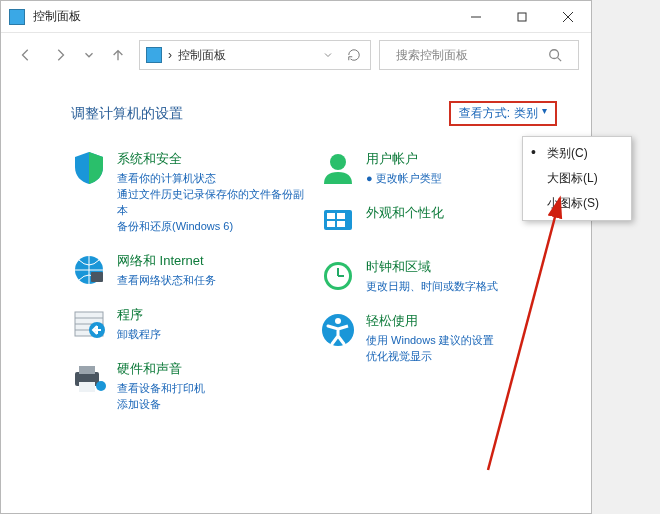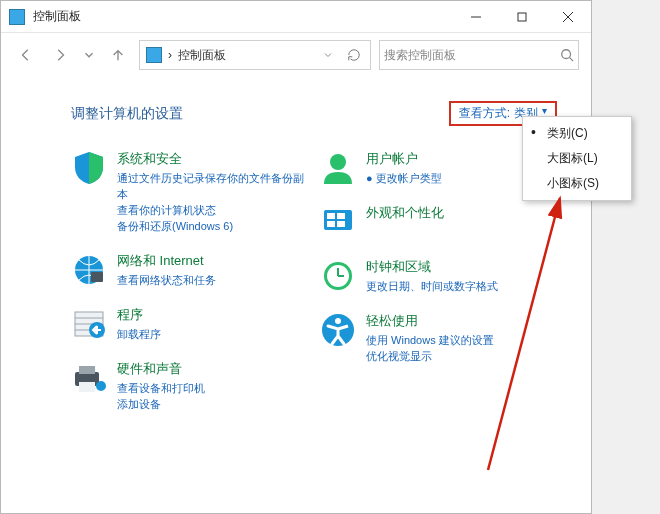--- a/index.html
+++ b/index.html
@@ -11,39 +11,39 @@
   .win-btns { display: flex; }
   .win-btn { width: 46px; height: 32px; display: flex; align-items: center; justify-content: center; font-size: 12px; color: #333; }
   .win-btn svg { width: 10px; height: 10px; }
   .navbar { height: 44px; display: flex; align-items: center; padding: 6px 12px; gap: 8px; }
   .nav-btn { width: 26px; height: 28px; display: flex; align-items: center; justify-content: center; color: #7a7a7a; }
   .nav-btn svg { width: 14px; height: 14px; stroke: #888; stroke-width: 1.5; fill: none; }
   .addr { flex: 1; height: 30px; border: 1px solid #d0d0d0; display: flex; align-items: center; padding: 0 6px; gap: 6px; font-size: 12px; color: #333; }
   .addr .cp-icon { width: 16px; height: 16px; background: #3aa8e6; border: 1px solid #2a7aa8; }
   .addr .spacer { flex: 1; }
   .addr .chev, .addr .refresh { width: 20px; height: 20px; display: flex; align-items: center; justify-content: center; }
-  .searchbox { width: 200px; height: 30px; border: 1px solid #d0d0d0; display: flex; align-items: center; padding: 0 4px; font-size: 12px; color: #888; }
+  .searchbox { width: 200px; height: 30px; border: 1px solid #d0d0d0; display: flex; align-items: center; padding: 0 16px; font-size: 12px; color: #888; }
   .searchbox .ph { flex: 1; }
   .searchbox svg { width: 14px; height: 14px; stroke: #888; fill: none; stroke-width: 1.5; }
   .content { flex: 1; padding: 24px 34px 10px 70px; position: relative; }
   .heading-row { display: flex; align-items: center; justify-content: space-between; margin-bottom: 24px; }
   .heading { font-size: 14px; color: #2c6099; }
   .viewby { font-size: 12px; color: #1a66b8; border: 2px solid #d03020; padding: 2px 8px; display: inline-flex; align-items: flex-start; gap: 4px; }
   .viewby .lbl { color: #1a66b8; }
   .viewby .val { color: #1a66b8; }
   .viewby .dd { color: #1a66b8; font-size: 10px; }
   .cats { display: flex; gap: 12px; }
   .col { flex: 1; display: flex; flex-direction: column; gap: 18px; }
   .cat { display: flex; gap: 10px; }
   .ico { width: 36px; height: 36px; flex-shrink: 0; display: flex; align-items: center; justify-content: center; }
   .ico svg { width: 36px; height: 36px; }
   .cat-body { flex: 1; }
   .cat-title { color: #0d7a3a; font-size: 13px; margin-bottom: 2px; }
   .cat-link { color: #1a66b8; font-size: 11px; line-height: 16px; display: block; }
-  .menu { position: absolute; right: 28px; top: 116px; width: 110px; background: #fff; border: 1px solid #ccc; box-shadow: 2px 2px 6px rgba(0,0,0,0.25); padding: 4px 0; font-size: 12px; }
+  .menu { position: absolute; right: 28px; top: 136px; width: 110px; background: #fff; border: 1px solid #ccc; box-shadow: 2px 2px 6px rgba(0,0,0,0.25); padding: 4px 0; font-size: 12px; }
   .menu-item { padding: 4px 12px 4px 24px; position: relative; color: #222; }
   .menu-item.sel::before { content: "•"; position: absolute; left: 8px; top: 3px; font-size: 14px; }
   .arrow { position: absolute; pointer-events: none; }
 </style>
 </head>
 <body>
 
 <div class="window">
 
   <div class="titlebar">
@@ -131,22 +131,22 @@
       <div class="col">
         <div class="cat">
           <div class="ico">
               <svg viewBox="0 0 36 36">
                 <path d="M18 2 L32 7 L32 17 C32 26 26 32 18 34 C10 32 4 26 4 17 L4 7 Z" fill="#1a96d8"></path>
                 <path d="M18 2 L32 7 L32 17 C32 26 26 32 18 34 L18 2 Z" fill="#2abf6b"></path>
               </svg>
             </div>
           <div class="cat-body">
             <div class="cat-title">系统和安全</div>
+            <a class="cat-link">查看你的计算机状态</a>
             <a class="cat-link">通过文件历史记录保存你的文件备份副本</a>
-            <a class="cat-link">查看你的计算机状态</a>
             <a class="cat-link">备份和还原(Windows 6)</a>
           </div>
         </div>
         <div class="cat">
           <div class="ico">
               <svg viewBox="0 0 36 36">
                 <circle cx="18" cy="18" r="14" fill="#1a96d8"></circle>
                 <path d="M4 18 H32 M18 4 V32 M8 8 Q18 18 28 8 M8 28 Q18 18 28 28" stroke="#fff" stroke-width="1" fill="none"></path>
                 <rect x="20" y="20" width="12" height="10" fill="#4a5560" rx="1"></rect>
               </svg>

